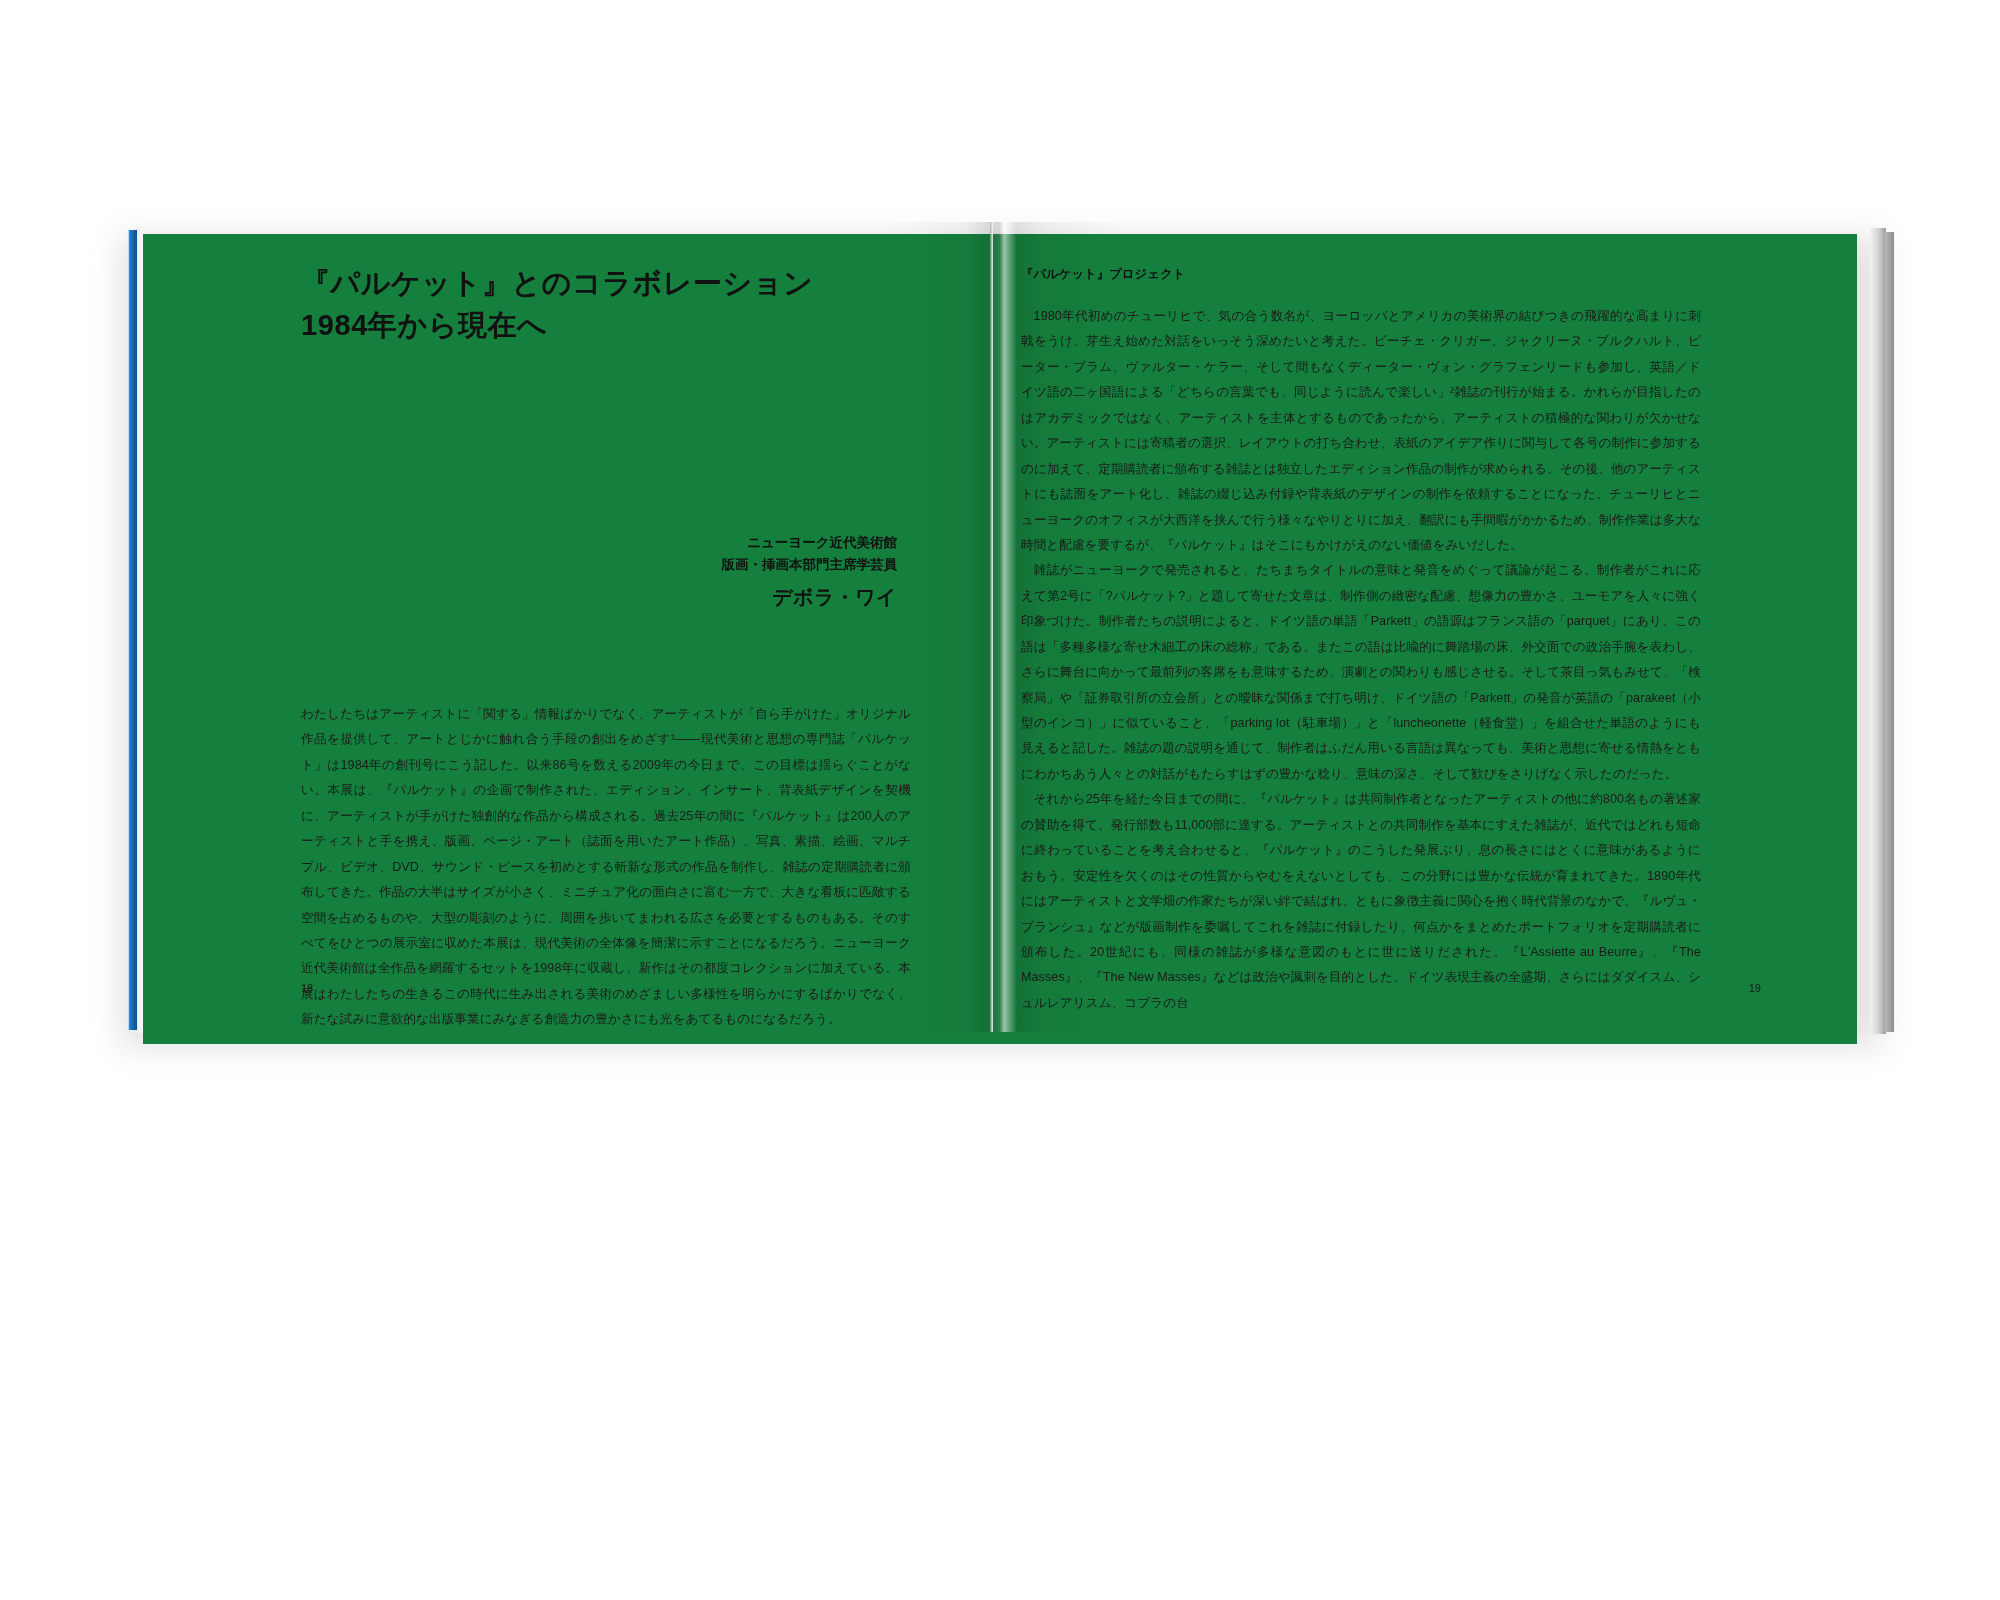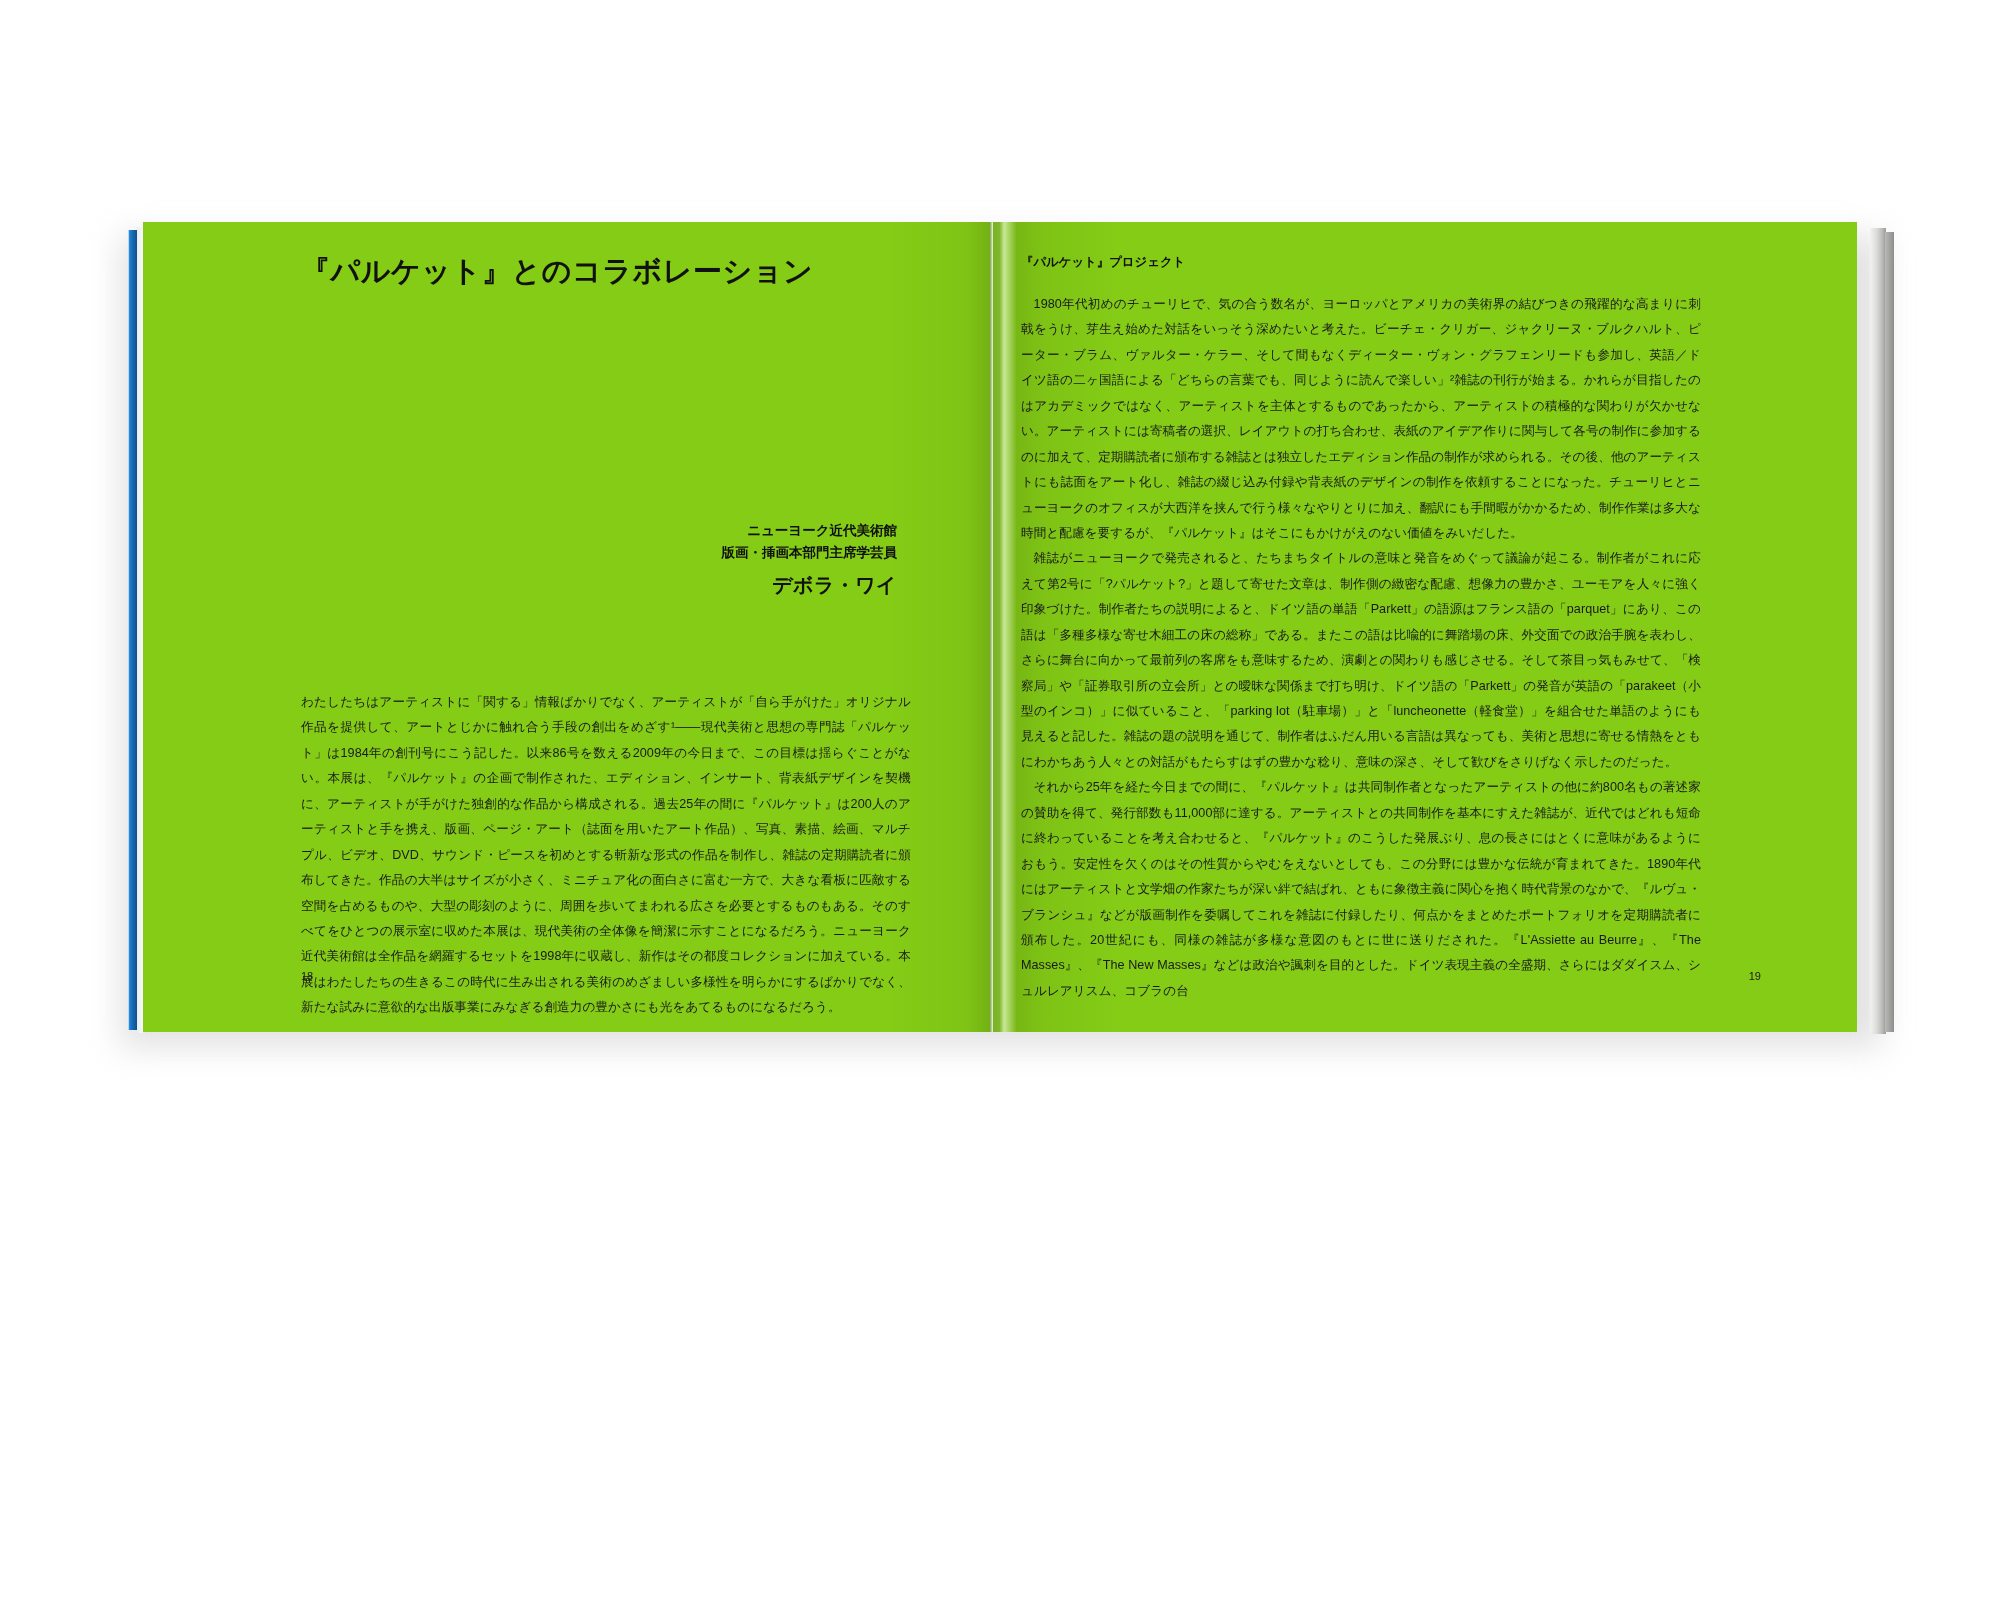--- a/index.html
+++ b/index.html
@@ -73,23 +73,23 @@
     position: absolute;
     right: -22px;
     top: 10px;
     width: 9px;
     height: 800px;
     background: linear-gradient(90deg,#b9b9b7 0%, #8d8d8b 100%);
   }
 
   .page {
     position: absolute;
-    top: 0;
-    height: 810px;
-    background: #84cc16;
+    top: 12px;
+    height: 810px;
+    background: #15803d;
     overflow: hidden;
   }
   .page-left  { left: 15px;  width: 848px; }
   .page-right { left: 863px; width: 866px; }
 
   
   .gutter {
     position: absolute;
     left: 760px;
     top: 0;
@@ -212,20 +212,21 @@
 
     <div class="spine-left"></div>
     <div class="spine-left-2"></div>
     <div class="edge-right"></div>
     <div class="edge-right-cover"></div>
 
     <div class="page page-left">
 
       <div class="title-block">
         <div class="title-line">『パルケット』とのコラボレーション</div>
+        <div class="title-line">1984年から現在へ</div>
       </div>
 
       <div class="byline">
         <div class="byline-org">ニューヨーク近代美術館</div>
         <div class="byline-org">版画・挿画本部門主席学芸員</div>
         <div class="byline-name">デボラ・ワイ</div>
       </div>
 
       <div class="body-left">
         <p>わたしたちはアーティストに「関する」情報ばかりでなく、アーティストが「自ら手がけた」オリジナル作品を提供して、アートとじかに触れ合う手段の創出をめざす¹——現代美術と思想の専門誌「パルケット」は1984年の創刊号にこう記した。以来86号を数える2009年の今日まで、この目標は揺らぐことがない。本展は、『パルケット』の企画で制作された、エディション、インサート、背表紙デザインを契機に、アーティストが手がけた独創的な作品から構成される。過去25年の間に『パルケット』は200人のアーティストと手を携え、版画、ページ・アート（誌面を用いたアート作品）、写真、素描、絵画、マルチプル、ビデオ、DVD、サウンド・ピースを初めとする斬新な形式の作品を制作し、雑誌の定期購読者に頒布してきた。作品の大半はサイズが小さく、ミニチュア化の面白さに富む一方で、大きな看板に匹敵する空間を占めるものや、大型の彫刻のように、周囲を歩いてまわれる広さを必要とするものもある。そのすべてをひとつの展示室に収めた本展は、現代美術の全体像を簡潔に示すことになるだろう。ニューヨーク近代美術館は全作品を網羅するセットを1998年に収蔵し、新作はその都度コレクションに加えている。本展はわたしたちの生きるこの時代に生み出される美術のめざましい多様性を明らかにするばかりでなく、新たな試みに意欲的な出版事業にみなぎる創造力の豊かさにも光をあてるものになるだろう。</p>

